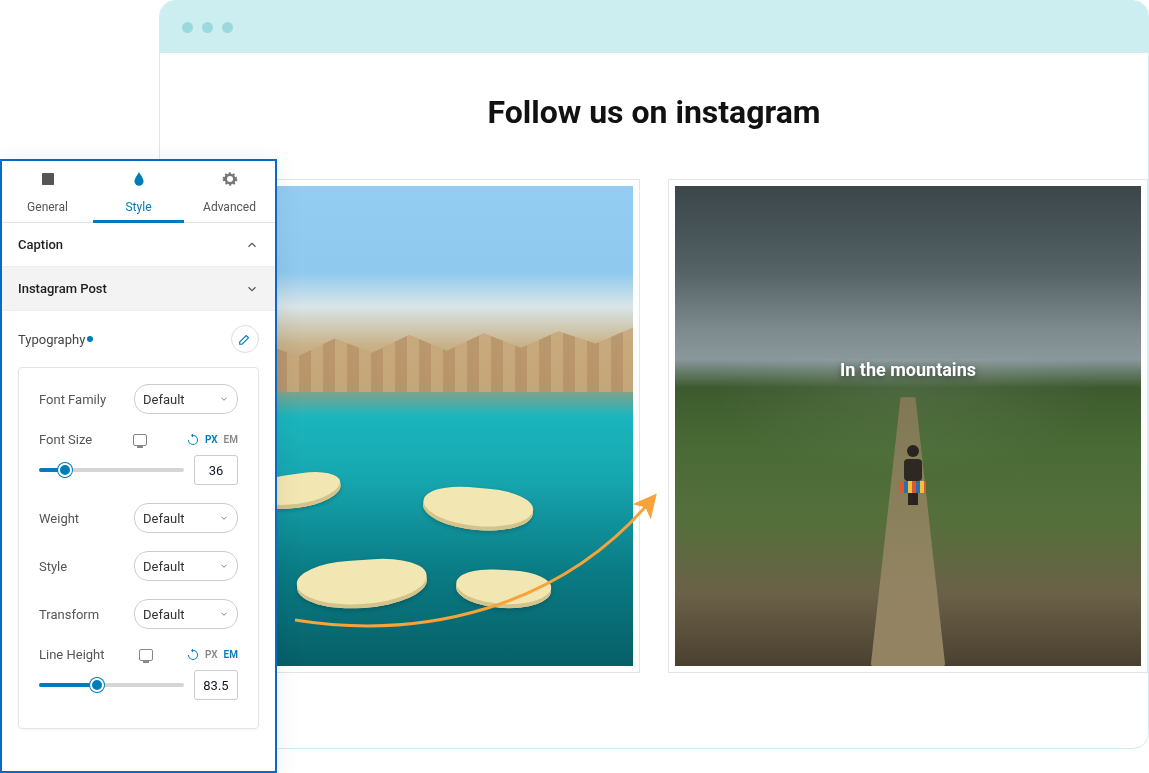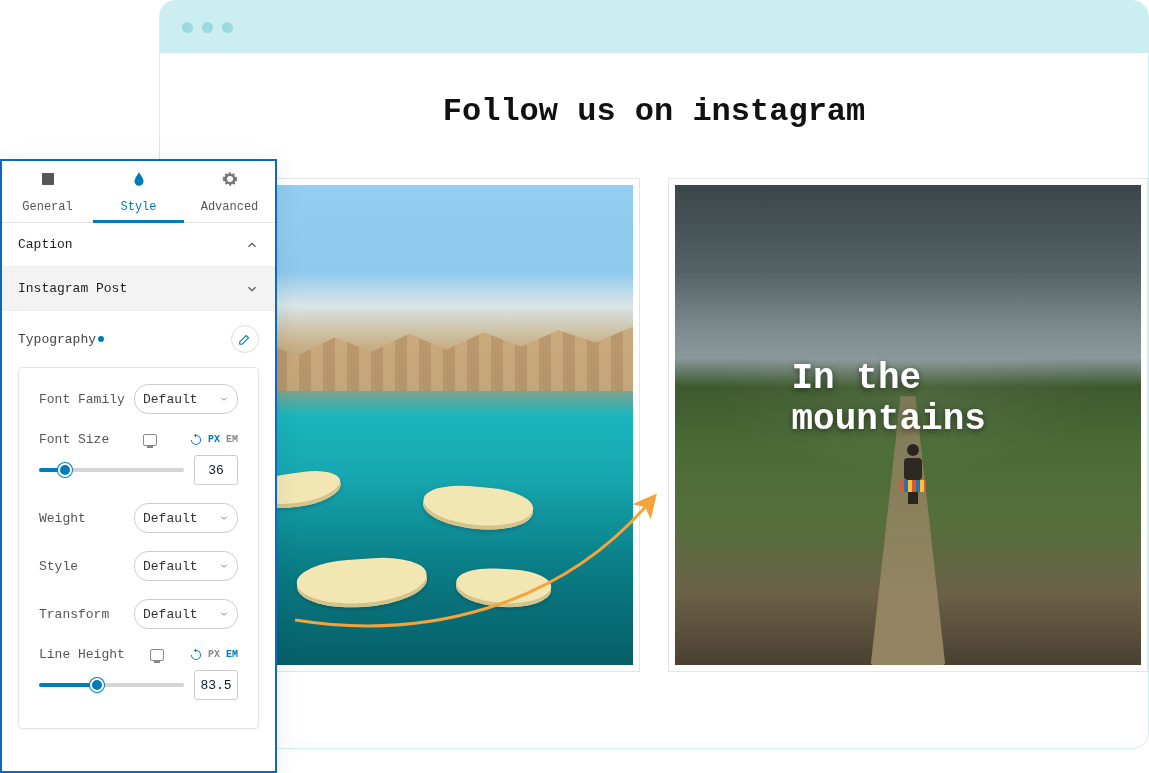--- a/index.html
+++ b/index.html
@@ -1,18 +1,18 @@
 <!DOCTYPE html>
 <html><head>
 <meta charset="utf-8">
 <style>
 * { box-sizing: border-box; margin: 0; padding: 0; }
 body { font-family: -apple-system, BlinkMacSystemFont, "Segoe UI", Roboto, sans-serif; background: #fff; color: #1e1e1e; }
 
-.canvas { position: relative; width: 1001px; height: 773px; font-family: Liberation Mono, monospace; }
+.canvas { position: relative; width: 1001px; height: 773px; }
 
 .browser {
   position: absolute; left: 159px; top: 0; width: 990px; height: 749px;
   background: #fff; border-radius: 16px; border: 1px solid #cdeef0; overflow: hidden;
 }
 .browser-chrome {
   height: 52px; background: #cdeef0; display: flex; align-items: center; padding: 0 22px; gap: 9px;
 }
 .traffic-dot { width: 11px; height: 11px; border-radius: 50%; background: #9ad9dd; }
 
@@ -52,21 +52,21 @@
   clip-path: polygon(40% 0, 60% 0, 100% 100%, 0 100%);
   border-radius: 2px; opacity:.85;
 }
 .hiker { position:absolute; left:48%; top:54%; width:28px; height:56px; }
 .hiker .head{width:12px;height:12px;border-radius:50%;background:#2a2420;margin:0 auto;}
 .hiker .torso{width:18px;height:22px;background:#2d2822;margin:2px auto 0;border-radius:4px;}
 .hiker .skirt{width:26px;height:12px;margin:0 auto;background:repeating-linear-gradient(90deg,#d85a2e 0 4px,#2b6fae 4px 8px,#f2c23a 8px 12px);border-radius:2px;}
 .hiker .legs{width:10px;height:12px;background:#2a241e;margin:0 auto;}
 .mountain-caption {
   position: absolute; left: 50%; top: 36%; transform: translateX(-50%);
-  color: #fff; font-size: 36px; font-weight: 700; text-shadow: 0 2px 6px rgba(0,0,0,.5);
+  color: #fff; font-size: 18px; font-weight: 700; text-shadow: 0 2px 6px rgba(0,0,0,.5);
 }
 
 
 .arrow-svg { position: absolute; left: 0; top: 0; width: 1149px; height: 773px; pointer-events: none; }
 
 
 .inspector {
   position: absolute; left: 0; top: 159px; width: 277px; height: 614px;
   background: #fff; border: 2px solid #0a68c9; box-shadow: 0 4px 24px rgba(0,0,0,.08);
   display: flex; flex-direction: column;

